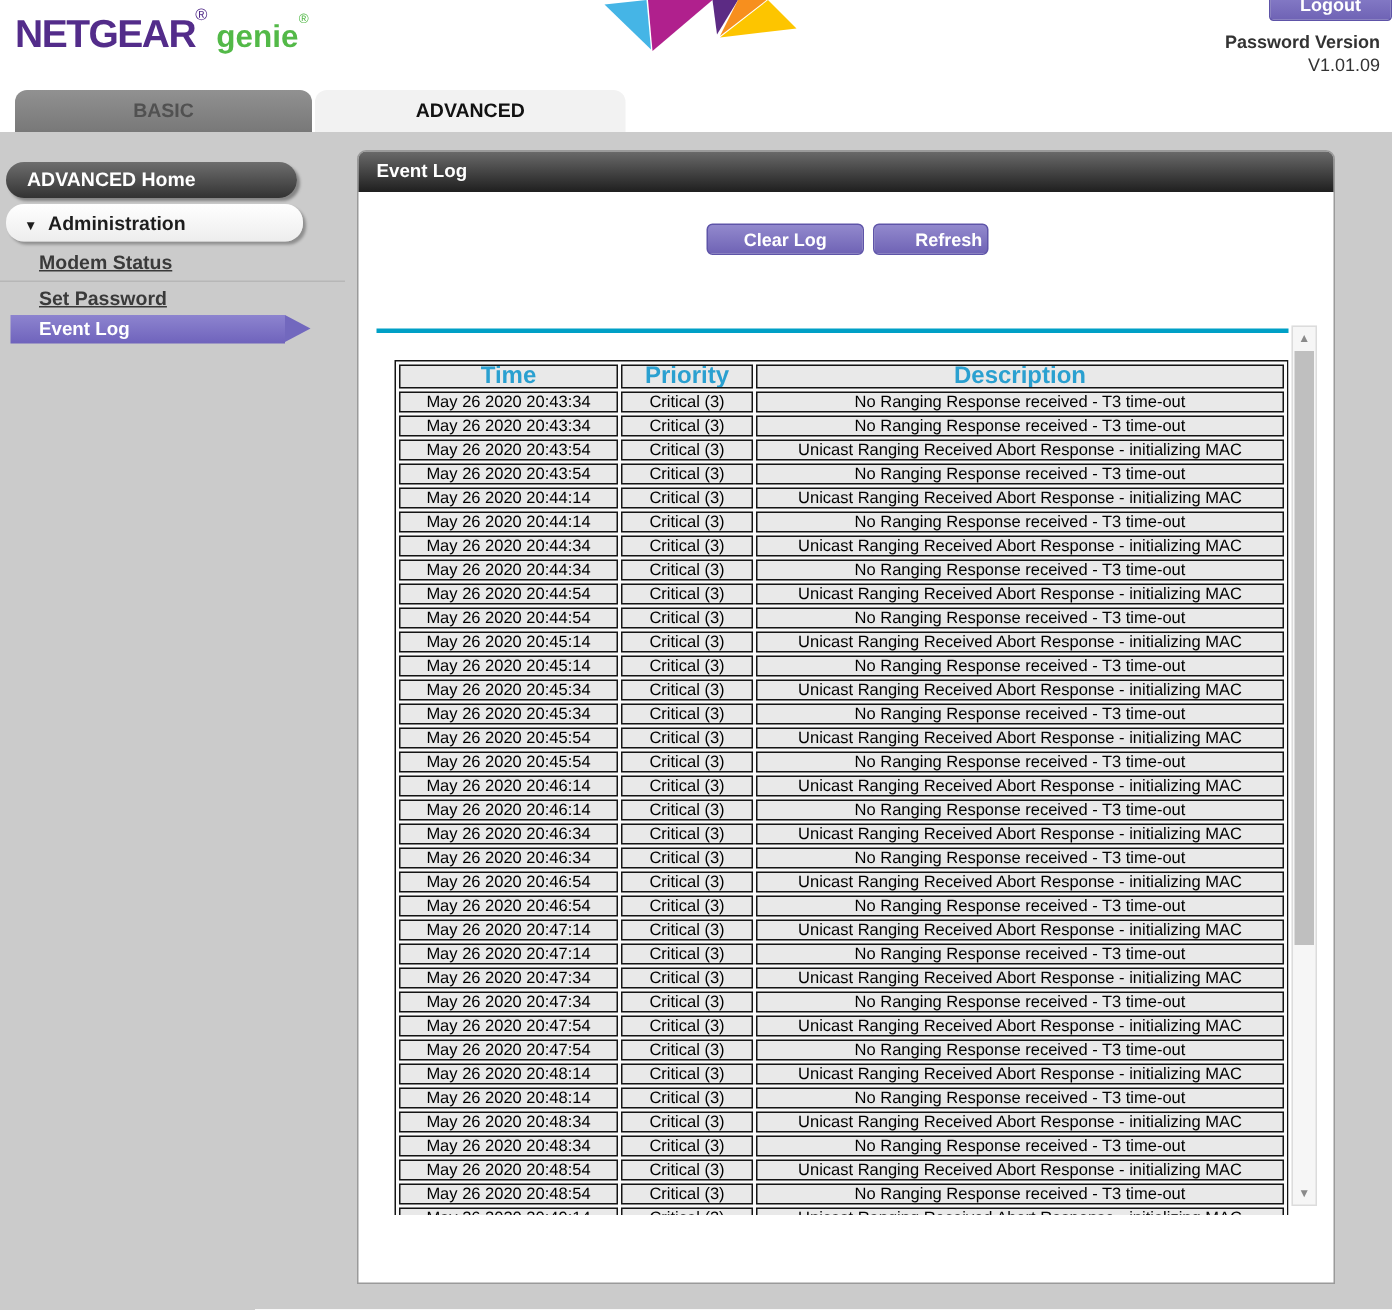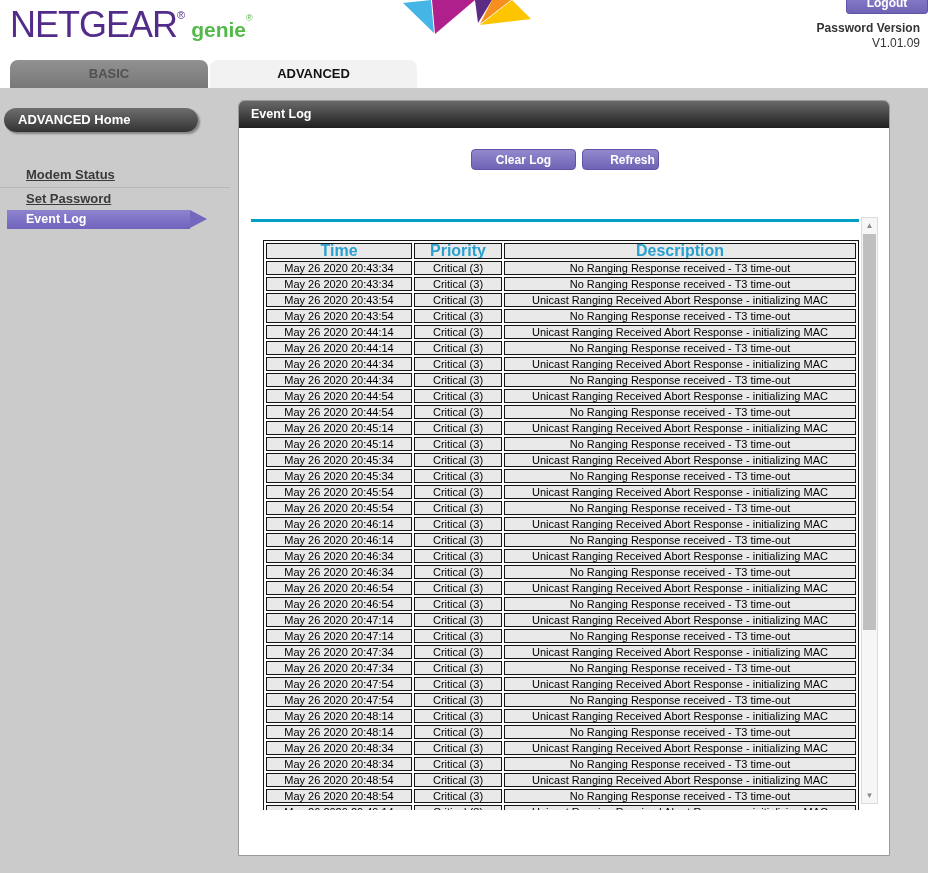--- a/index.html
+++ b/index.html
@@ -6,21 +6,21 @@
   html,body { background:#fff; }
   .page { position:relative; width:928px; height:873px; background:#fff;
           font-family:"Liberation Sans",sans-serif; overflow:hidden; }
 
   
   .logout { position:absolute; top:-9px; right:0; width:82px; height:23px;
             background:linear-gradient(#8d84cd,#6f63b5); border:1px solid #5e54a8;
             border-radius:3px; color:#fff; font-weight:bold; font-size:12px;
             font-family:"Liberation Sans",sans-serif; cursor:pointer; }
   .brand { position:absolute; left:10px; top:4px; white-space:nowrap; }
-  .brand .netgear { color:#532c8a; font-size:36px; font-weight:normal; letter-spacing:-1px; }
+  .brand .netgear { color:#532c8a; font-size:26px; font-weight:bold; letter-spacing:-1px; }
   .brand sup.reg-n { color:#532c8a; font-size:11px; vertical-align:18px; }
   .brand .genie { color:#53b948; font-size:21px; font-weight:bold; margin-left:6px; }
   .brand sup.reg-g { color:#53b948; font-size:9px; vertical-align:16px; }
   .model { position:absolute; left:10px; top:41px; font-size:12px; font-weight:bold; color:#2b2b2b;margin-top:48px; }
   .prism { position:absolute; left:398px; top:0; }
   .firmware { position:absolute; right:8px; top:21px; text-align:right; color:#333;
               font-size:12px; line-height:15px; }
   .fw-label { font-weight:bold; }
 
   
@@ -117,20 +117,24 @@
 
   <div class="tabstrip">
     <div class="tab tab-basic">BASIC</div>
     <div class="tab tab-advanced">ADVANCED</div>
   </div>
 
   <div class="content">
 
     <div class="side-home">ADVANCED Home</div>
 
+    <div class="side-section">
+      <span class="caret">▼</span>
+      <span>Administration</span>
+    </div>
 
     <a class="side-link link-modem">Modem Status</a>
     <div class="side-divider"></div>
     <a class="side-link link-pass">Set Password</a>
 
     <div class="side-selected">
       <span>Event Log</span>
     </div>
 
     <div class="panel">

